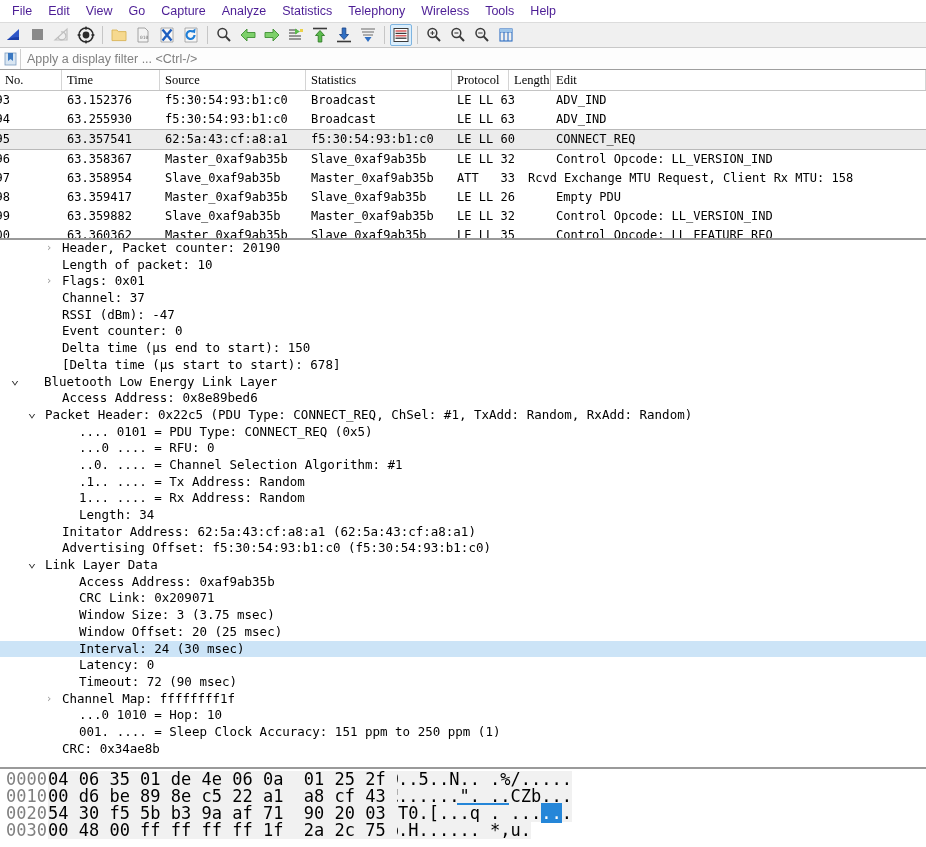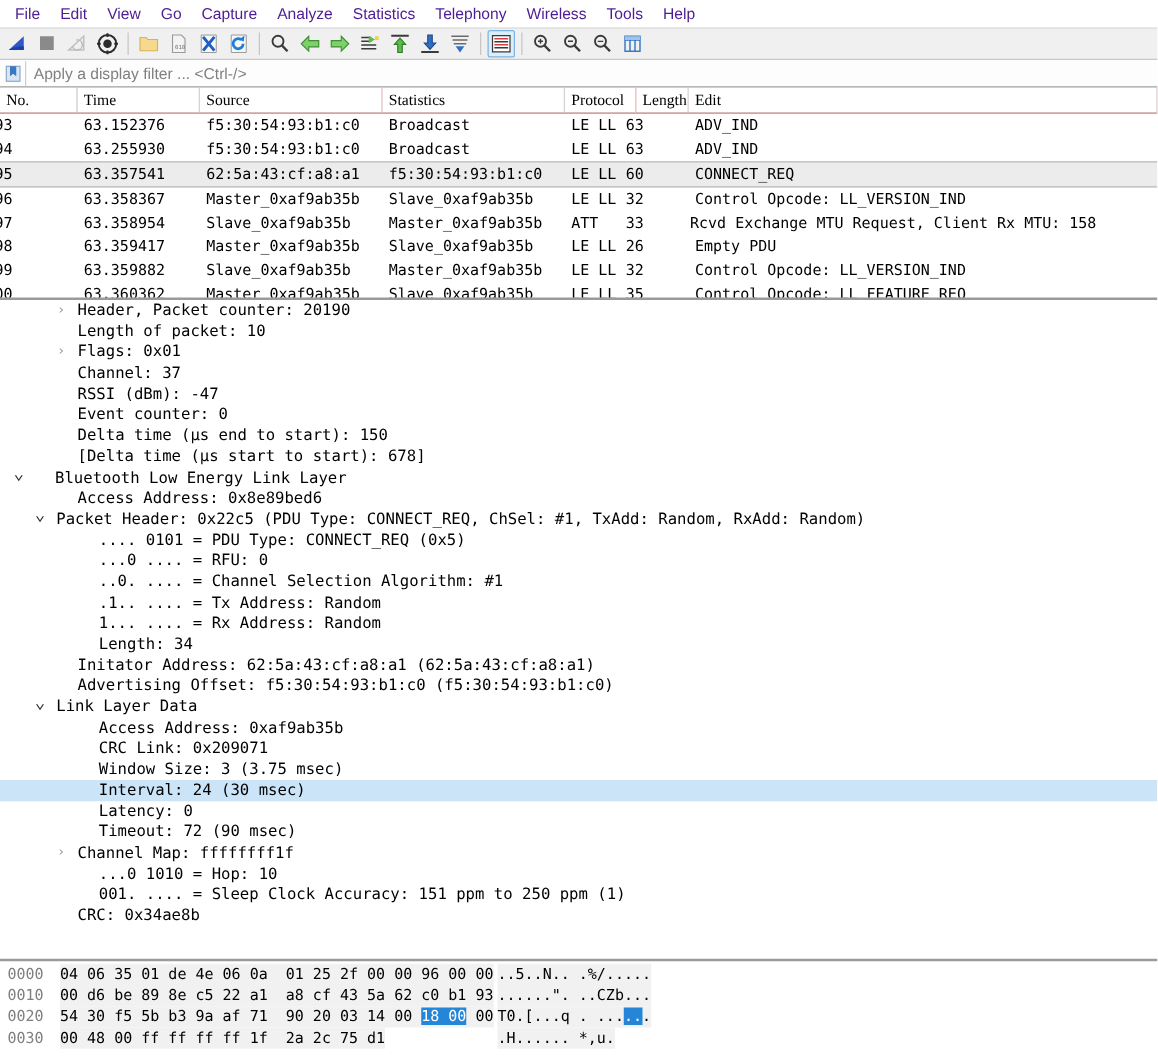--- a/index.html
+++ b/index.html
@@ -154,21 +154,21 @@
     position: absolute;
   }
   .twisty.collapsed { color: #9a9a9a; }
   .twisty.expanded { color: #2d2d2d; }
 
   
   #hex-pane {
     height: 75px;
     background: #ffffff;
     font-family: "DejaVu Sans Mono", monospace;
-    font-size: 12px;
+    font-size: 17px;
     padding-top: 2px;
     box-sizing: border-box;
     overflow: hidden;
   }
   .hex-row {
     height: 17px;
     line-height: 17px;
     white-space: pre;
     position: relative;
   }
@@ -388,21 +388,21 @@
         <span class="cell num" style="left: 469px; width: 46px;">32</span>
         <span class="cell " style="left: 556px;">Control Opcode: LL_VERSION_IND</span>
       </div>
       <div class="plist-row">
         <span class="cell num" style="left: -36px; width: 46px;">1297</span>
         <span class="cell " style="left: 67px;">63.358954</span>
         <span class="cell " style="left: 165px;">Slave_0xaf9ab35b</span>
         <span class="cell " style="left: 311px;">Master_0xaf9ab35b</span>
         <span class="cell " style="left: 457px;">ATT</span>
         <span class="cell num" style="left: 469px; width: 46px;">33</span>
-        <span class="cell " style="left: 552px; text-align: right;">Rcvd Exchange MTU Request, Client Rx MTU: 158</span>
+        <span class="cell " style="left: 528px; text-align: right;">Rcvd Exchange MTU Request, Client Rx MTU: 158</span>
       </div>
       <div class="plist-row">
         <span class="cell num" style="left: -36px; width: 46px;">1298</span>
         <span class="cell " style="left: 67px;">63.359417</span>
         <span class="cell " style="left: 165px;">Master_0xaf9ab35b</span>
         <span class="cell " style="left: 311px;">Slave_0xaf9ab35b</span>
         <span class="cell " style="left: 457px;">LE LL</span>
         <span class="cell num" style="left: 469px; width: 46px;">26</span>
         <span class="cell " style="left: 556px;">Empty PDU</span>
       </div>
@@ -444,20 +444,21 @@
     <div class="tree-row"><span class="tree-label" style="margin-left: 79px;">..0. .... = Channel Selection Algorithm: #1</span></div>
     <div class="tree-row"><span class="tree-label" style="margin-left: 79px;">.1.. .... = Tx Address: Random</span></div>
     <div class="tree-row"><span class="tree-label" style="margin-left: 79px;">1... .... = Rx Address: Random</span></div>
     <div class="tree-row"><span class="tree-label" style="margin-left: 79px;">Length: 34</span></div>
     <div class="tree-row"><span class="tree-label" style="margin-left: 62px;">Initator Address: 62:5a:43:cf:a8:a1 (62:5a:43:cf:a8:a1)</span></div>
     <div class="tree-row"><span class="tree-label" style="margin-left: 62px;">Advertising Offset: f5:30:54:93:b1:c0 (f5:30:54:93:b1:c0)</span></div>
     <div class="tree-row"><span class="twisty expanded" style="left: 25px; font-size: 14px; top: -3px;">⌄</span><span class="tree-label" style="margin-left: 45px;">Link Layer Data</span></div>
     <div class="tree-row"><span class="tree-label" style="margin-left: 79px;">Access Address: 0xaf9ab35b</span></div>
     <div class="tree-row"><span class="tree-label" style="margin-left: 79px;">CRC Link: 0x209071</span></div>
     <div class="tree-row"><span class="tree-label" style="margin-left: 79px;">Window Size: 3 (3.75 msec)</span></div>
+    <div class="tree-row"><span class="tree-label" style="margin-left: 79px;">Window Offset: 20 (25 msec)</span></div>
     <div class="tree-row selected"><span class="tree-label" style="margin-left: 79px;">Interval: 24 (30 msec)</span></div>
     <div class="tree-row"><span class="tree-label" style="margin-left: 79px;">Latency: 0</span></div>
     <div class="tree-row"><span class="tree-label" style="margin-left: 79px;">Timeout: 72 (90 msec)</span></div>
     <div class="tree-row"><span class="twisty collapsed" style="left: 42px;">›</span><span class="tree-label" style="margin-left: 62px;">Channel Map: ffffffff1f</span></div>
     <div class="tree-row"><span class="tree-label" style="margin-left: 79px;">...0 1010 = Hop: 10</span></div>
     <div class="tree-row"><span class="tree-label" style="margin-left: 79px;">001. .... = Sleep Clock Accuracy: 151 ppm to 250 ppm (1)</span></div>
     <div class="tree-row"><span class="tree-label" style="margin-left: 62px;">CRC: 0x34ae8b</span></div>
   </div>
 
 <div id="hex-pane">

